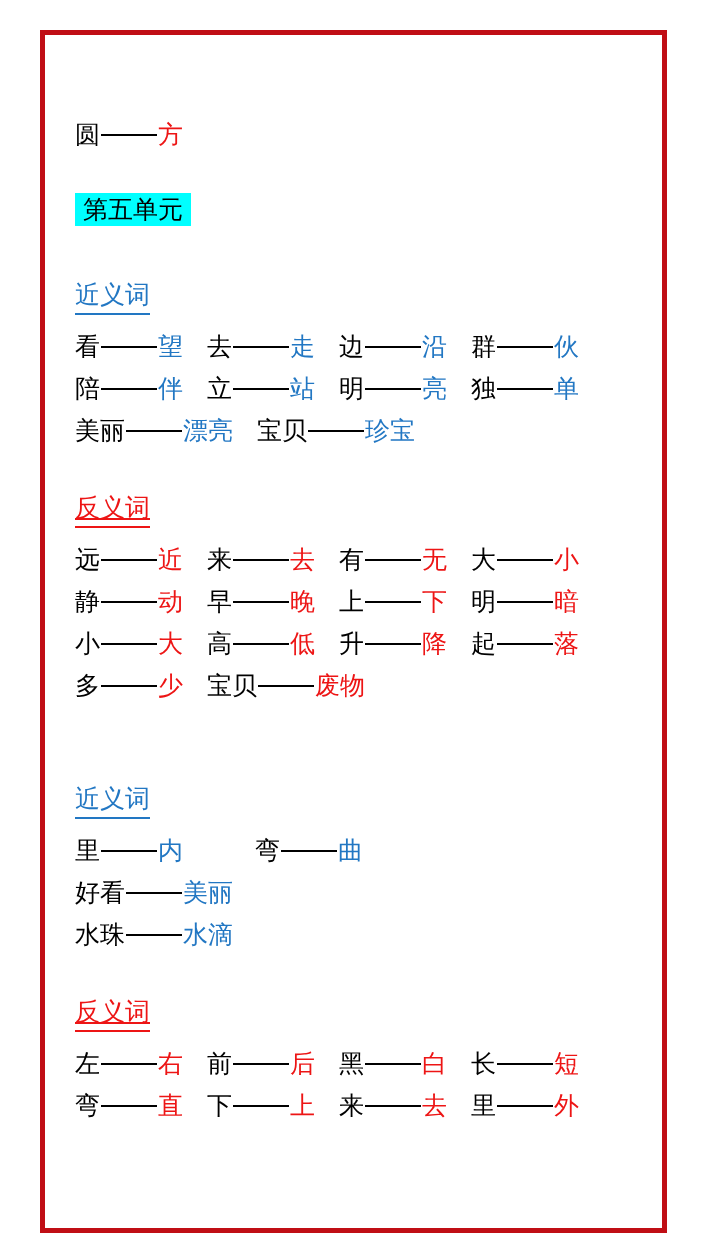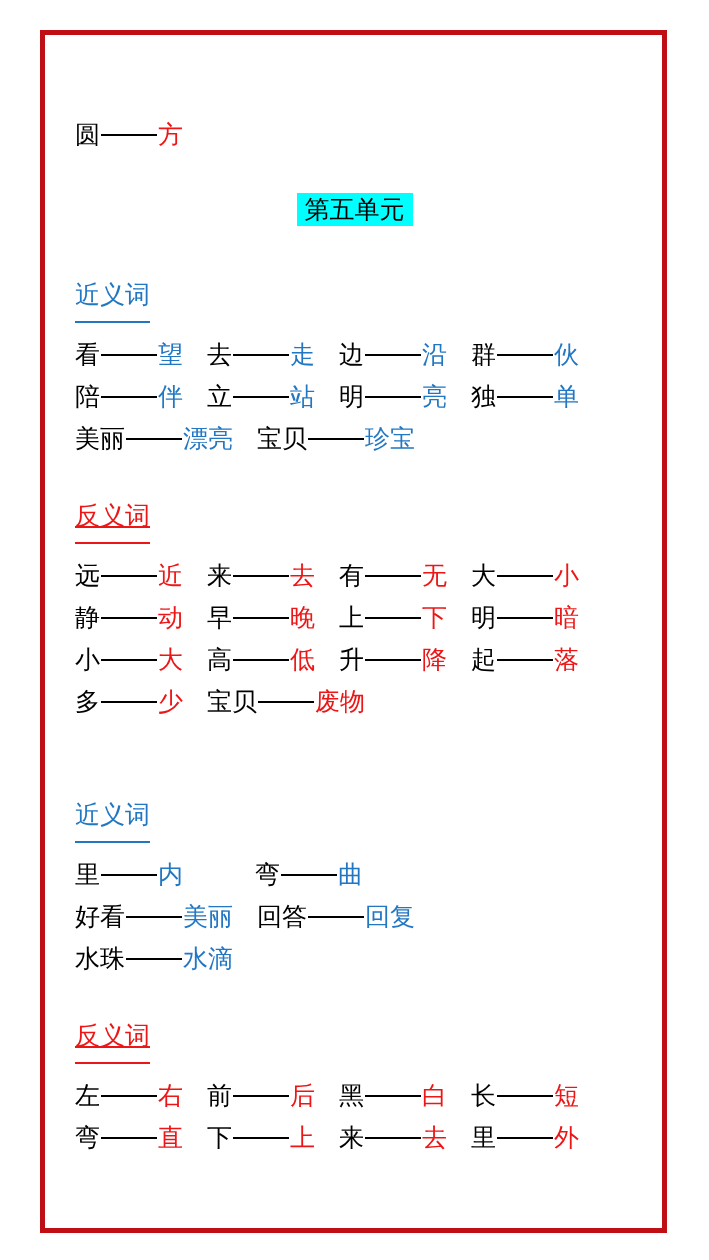--- a/index.html
+++ b/index.html
@@ -29,33 +29,33 @@
   .pair{display:inline-flex;align-items:center;}
   .dash{
     display:inline-block;width:56px;height:0;
     border-top:2px solid #000;
     margin:2px 1px 0 1px;
   }
   .word-left{color:#000;}
   .syn .word-right{color:var(--syn,#2277c3);}
   .ant .word-right{color:var(--ant,#ed1515);}
   .intro-row{margin-bottom:38px;}
-  .title-row{text-align:center;margin:0 0 52px 0;height:33px;}
+  .title-row{margin:0 0 52px 0;height:33px;}
   .section-title{
     display:inline-block;
     background:var(--hl,#00ffff);
     padding:2px 8px 3px 8px;
     line-height:28px;
   }
   .group{margin-bottom:40px;}
   .section{margin-bottom:0;}
   .sec-gap{height:36px;}
   .group-heading{
     display:inline-block;
-    padding-bottom:10px;
+    padding-bottom:2px;
     margin-bottom:10px;
     border-bottom:2px solid currentColor;
   }
   .group-heading.syn-h{color:var(--syn,#2277c3);}
   .group-heading.ant-h{color:var(--ant,#ed1515);text-decoration:underline;}
 </style>
 </head>
 <body>
 
 <div class="frame">
@@ -226,25 +226,20 @@
                 <span class="dash"></span>
                 <span class="word-right">曲</span>
               </span>
             </div>
             <div class="pair-row syn">
               <span class="pair">
                 <span class="word-left">好看</span>
                 <span class="dash"></span>
                 <span class="word-right">美丽</span>
               </span>
-              <span class="pair">
-                <span class="word-left">回答</span>
-                <span class="dash"></span>
-                <span class="word-right">回复</span>
-              </span>
             </div>
             <div class="pair-row syn">
               <span class="pair">
                 <span class="word-left">水珠</span>
                 <span class="dash"></span>
                 <span class="word-right">水滴</span>
               </span>
             </div>
           </div>
           <div class="group">

